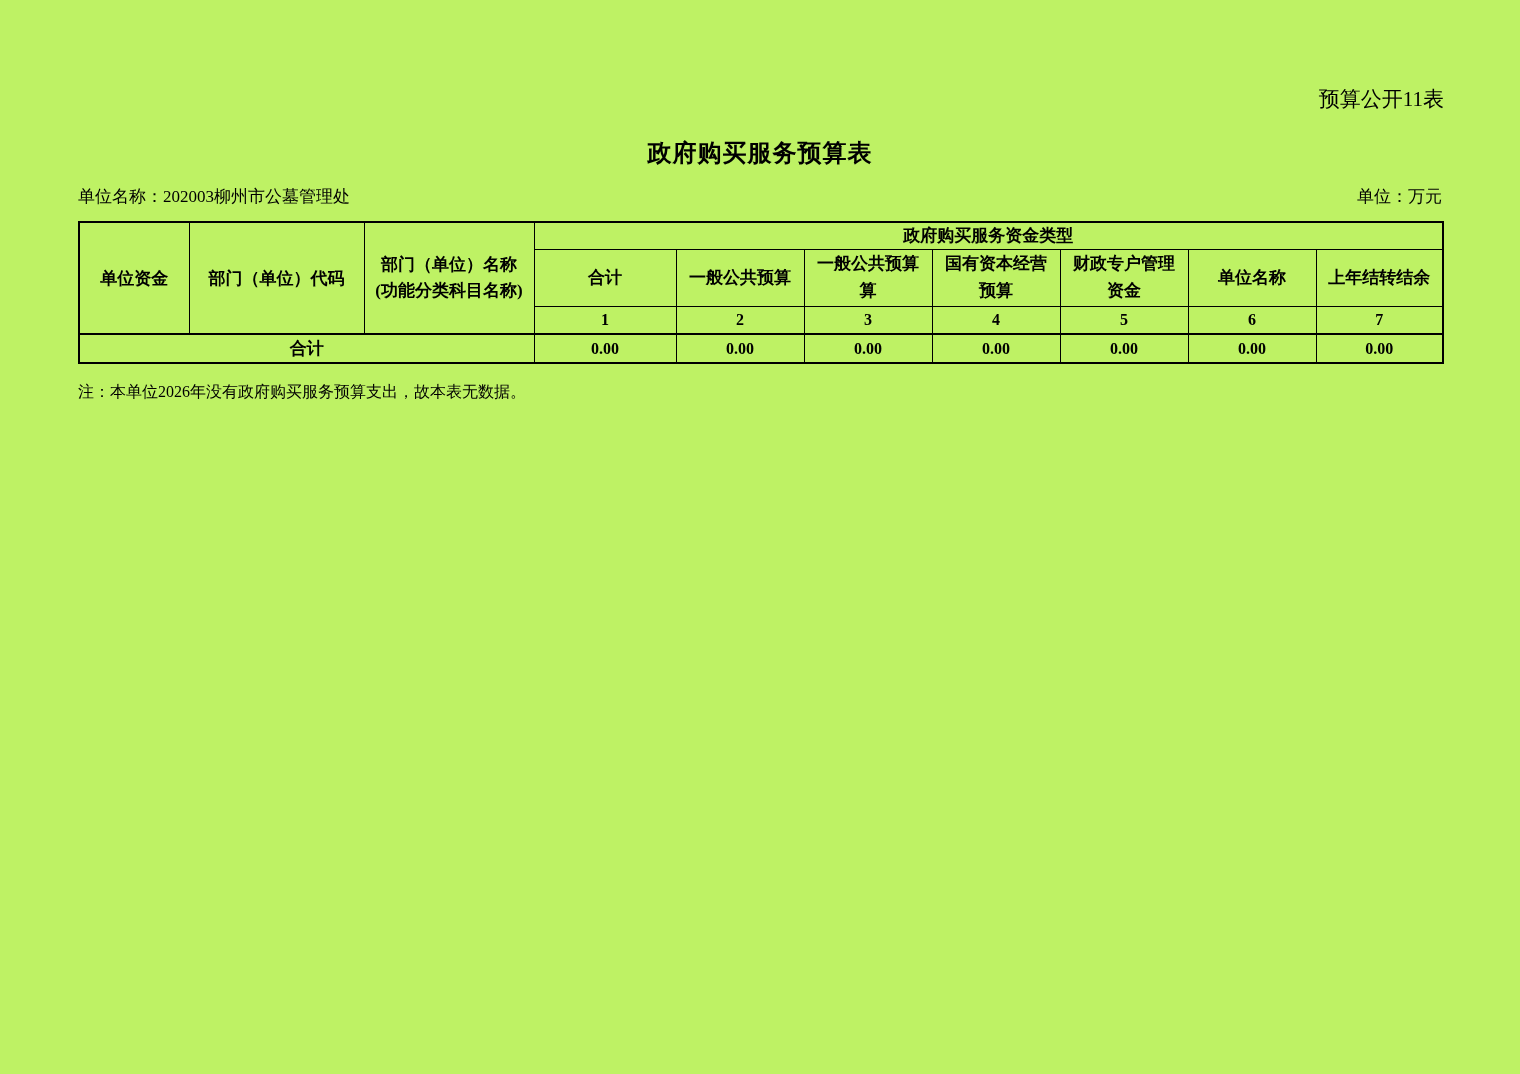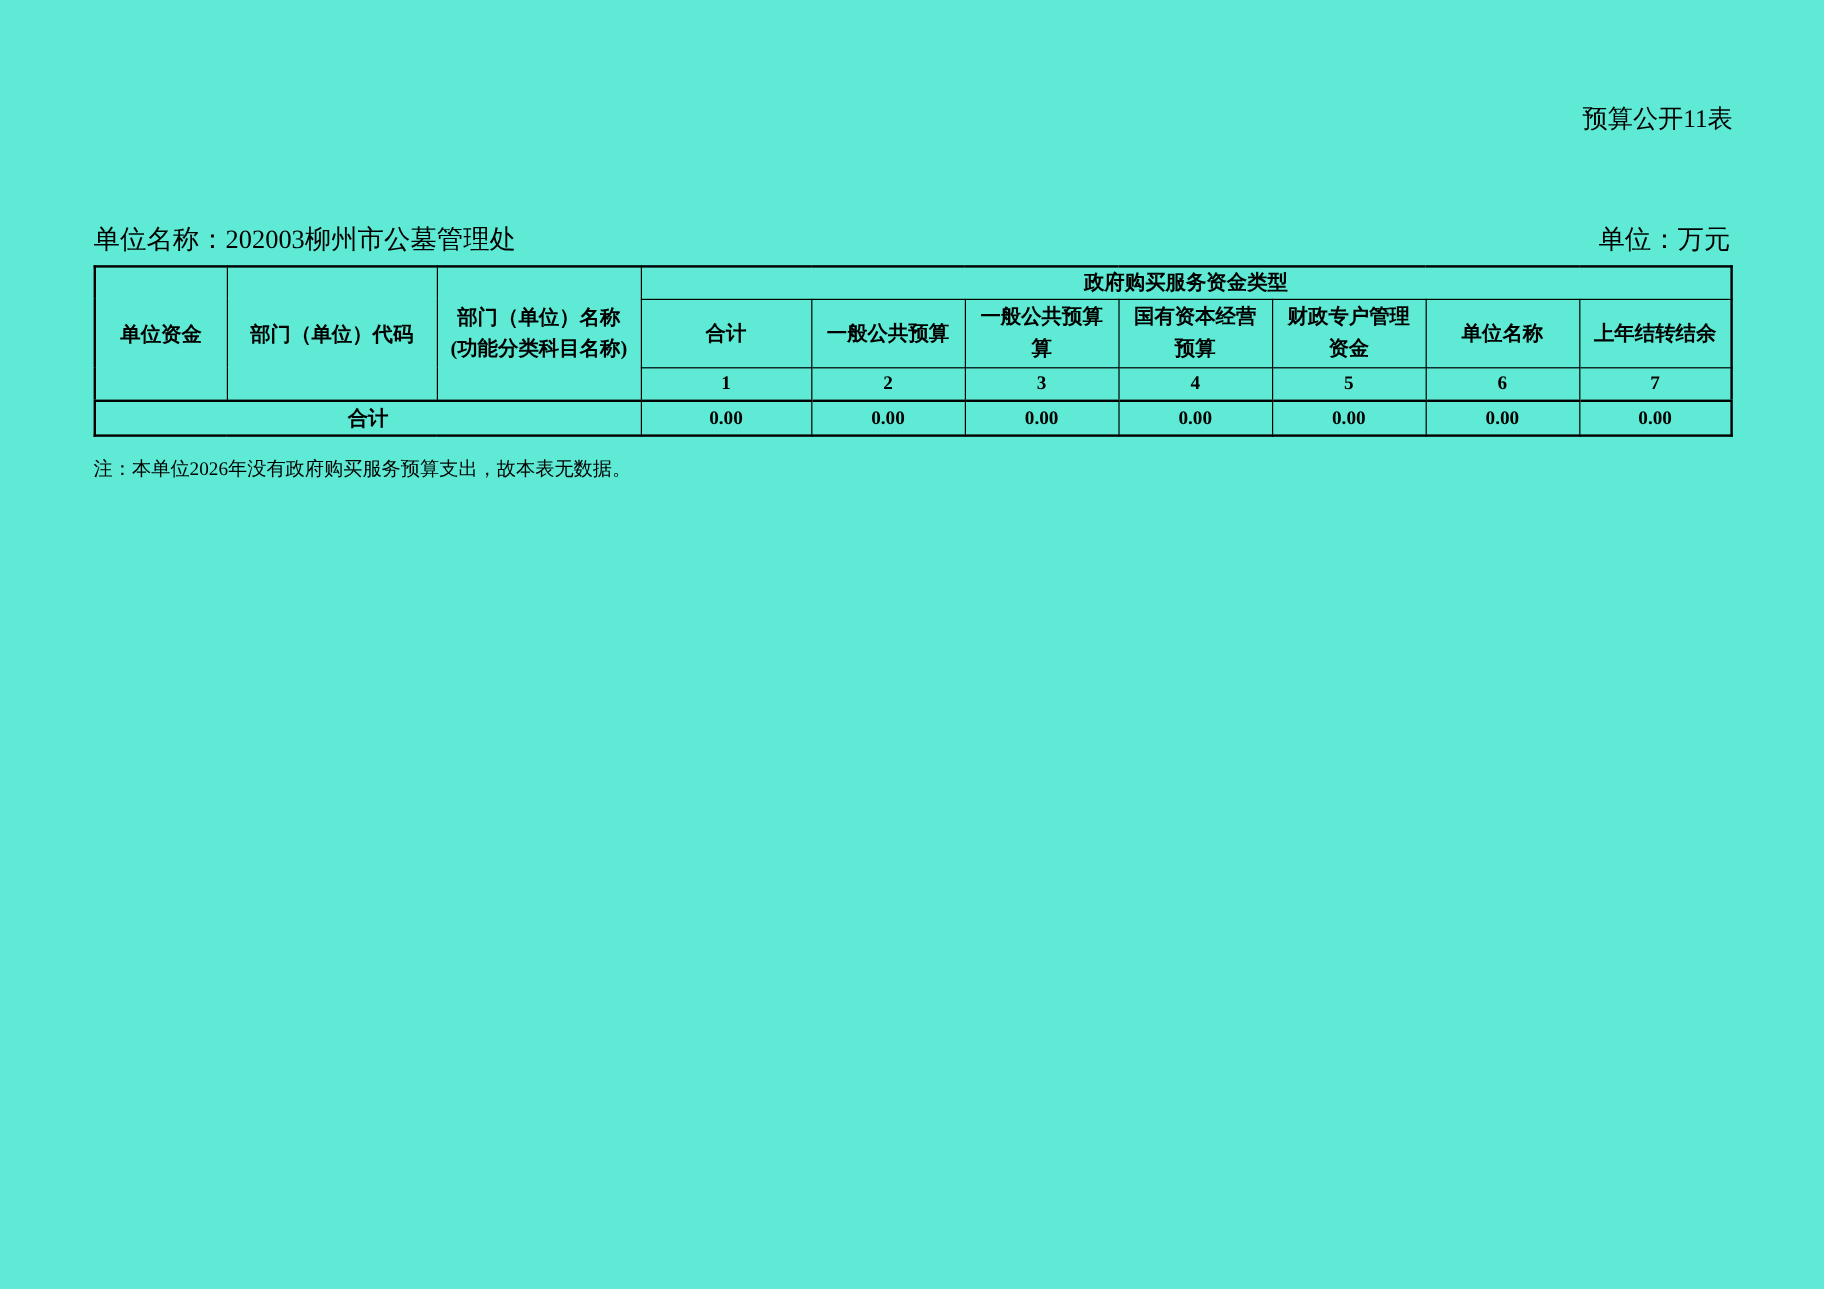--- a/index.html
+++ b/index.html
@@ -2,35 +2,35 @@
 <html><head>
 <meta charset="utf-8">
 <style>
   * { margin: 0; padding: 0; box-sizing: border-box; }
   html, body { background: #ffffff; }
   body {
     width: 1520px; height: 1074px; position: relative;
     font-family: "Liberation Serif", "DejaVu Serif", serif;
     color: #000000; overflow: hidden;
   }
-  .page { position: absolute; inset: 0; background: #5eead4; }
+  .page { position: absolute; inset: 0; background: #bef264; }
 
   .form-id {
     position: absolute; top: 87px; right: 76px;
     font-size: 21px; line-height: 1.2;
   }
   .doc-title {
     position: absolute; top: 138px; left: 0; width: 100%;
     text-align: center; font-size: 24px; font-weight: bold;
     letter-spacing: 1px; line-height: 1.3;
   }
   .meta-row {
     position: absolute; top: 187px; left: 78px; width: 1364px;
     display: flex; justify-content: space-between;
-    font-size: 22px; line-height: 1.2;
+    font-size: 17px; line-height: 1.2;
   }
 
   table.budget {
     position: absolute; top: 221px; left: 78px;
     width: 1364px; border-collapse: collapse; table-layout: fixed;
     border: 2px solid #000;
   }
   table.budget th, table.budget td {
     border: 1px solid #000;
     text-align: center; vertical-align: middle;
@@ -62,20 +62,21 @@
     font-size: 21px;
   }
 </style>
 </head>
 <body>
 
 <div class="page">
 
   <div class="form-id">预算公开11表</div>
 
+  <div class="doc-title">政府购买服务预算表</div>
 
   <div class="meta-row">
     <span>单位名称：202003柳州市公墓管理处</span>
     <span>单位：万元</span>
   </div>
 
   <table class="budget">
     <colgroup>
       <col style="width:110px">
       <col style="width:175px">

